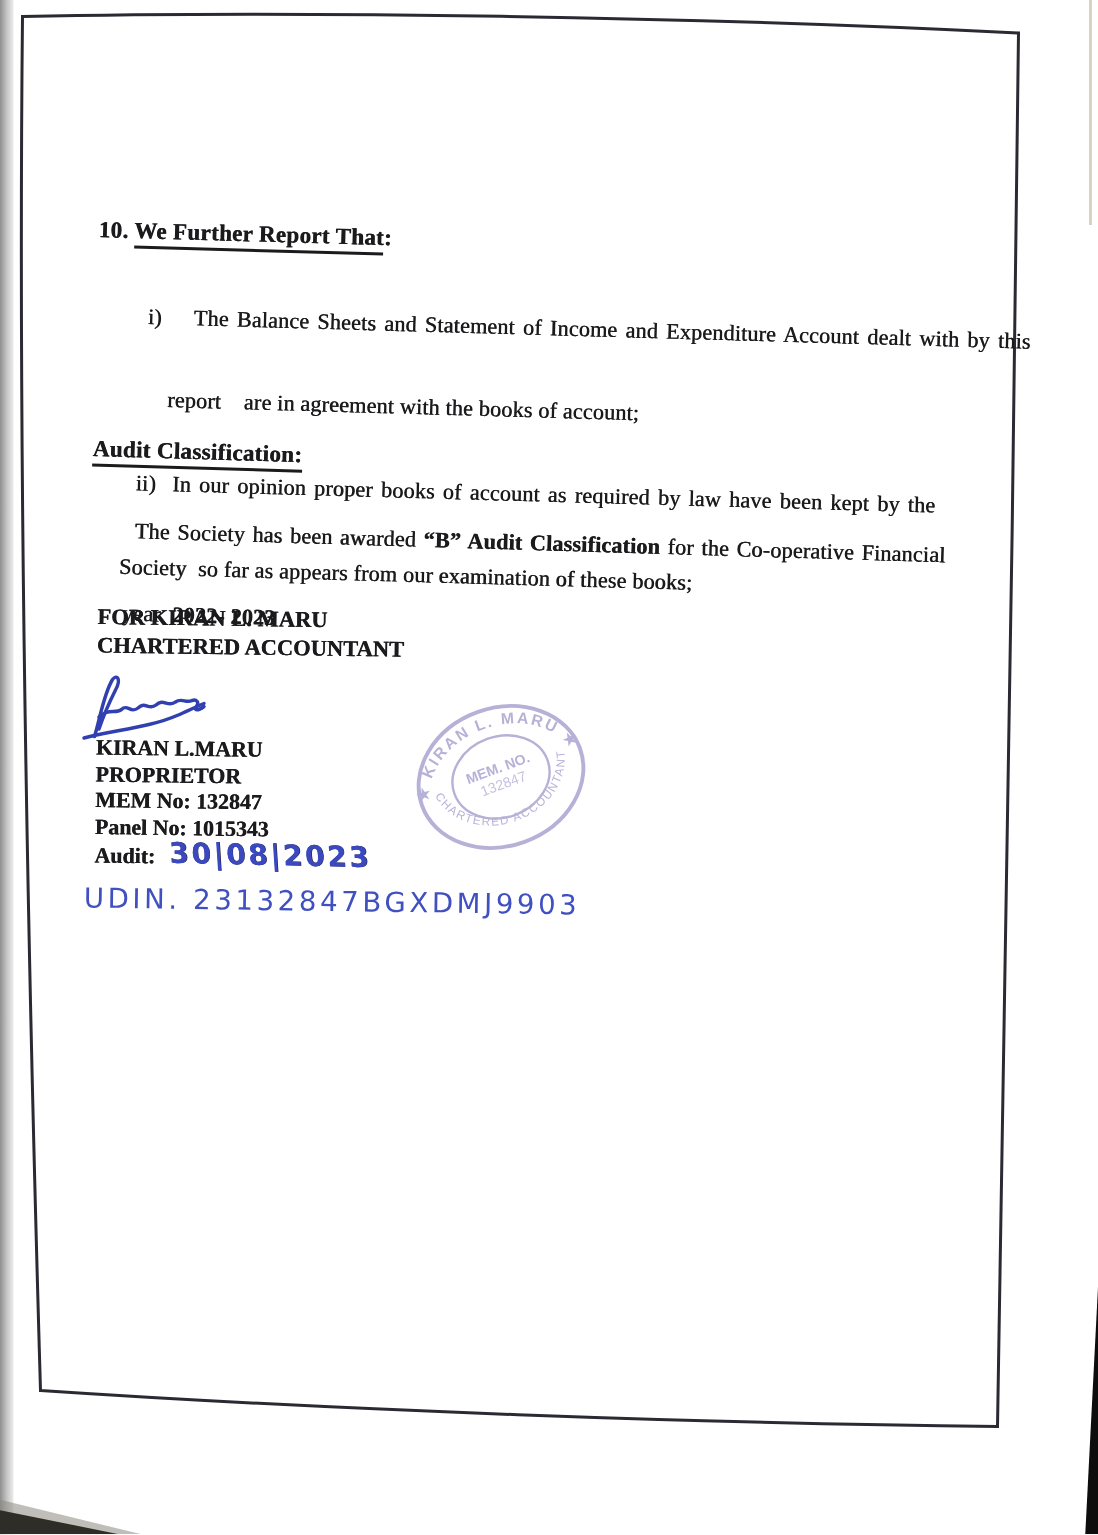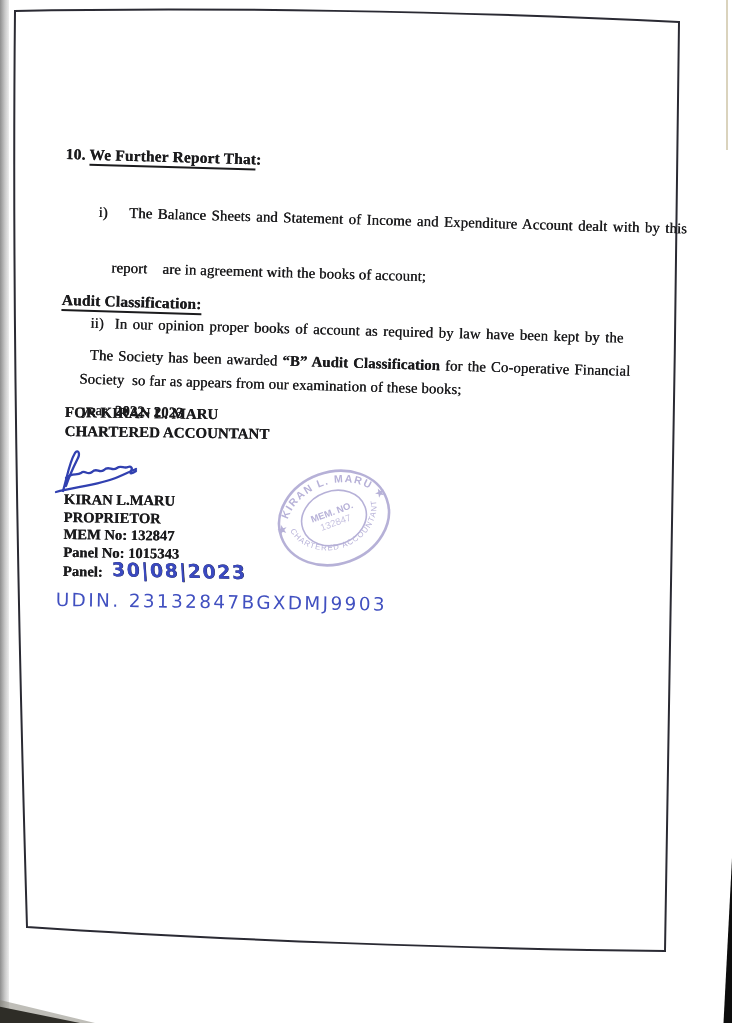--- a/index.html
+++ b/index.html
@@ -115,20 +115,20 @@
       </g>
     </g>
   </svg>
 
   <div class="blk name-block" style="left:64px;top:491px;transform:rotate(.8deg);transform-origin:left top;">
     <div>KIRAN L.MARU</div>
     <div>PROPRIETOR</div>
     <div>MEM No: 132847</div>
     <div>Panel No: 1015343</div>
     <div class="date-row">
-      <span>Panel:</span>
+      <span>Audit:</span>
       <span class="ink date-value">30|08|2023</span>
     </div>
   </div>
 
   <div class="blk ink udin" style="left:56px;top:589px;">UDIN. 23132847BGXDMJ9903</div>
 
 </div>
 
 </body></html>

